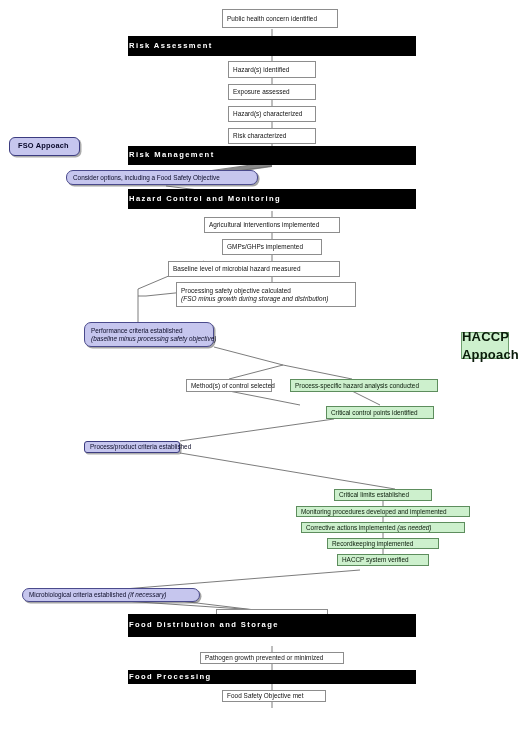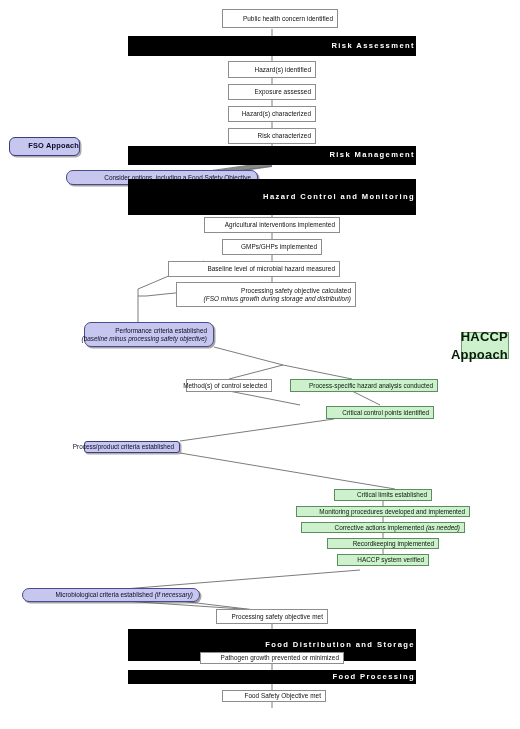--- a/index.html
+++ b/index.html
@@ -18,21 +18,21 @@
     position:absolute;
     left:0;top:0;
     width:520px;height:729px;
     pointer-events:none;
   }
   .node{
     position:absolute;
     box-sizing:border-box;
     display:flex;
     flex-direction:column;
-    align-items:flex-end;
+    align-items:flex-start;
     justify-content:center;
     text-align:center;
     line-height:1.12;
     white-space:nowrap;
     z-index:3;
   }
   
   .box{
     background:#ffffff;
     border:1px solid #8d8d8d;
@@ -185,33 +185,33 @@
   </div>
 
   <div class="node box" style="left:228px;top:106px;width:88px;height:16px;">
     <span>Hazard(s) characterized</span>
   </div>
 
   <div class="node box" style="left:228px;top:128px;width:88px;height:16px;">
     <span>Risk characterized</span>
   </div>
 
-  <div class="node legend-fso" style="left:9px;top:137px;width:71px;height:19px;">
+  <div class="node legend-fso" style="left:9px;top:137px;width:71px;height:19px;padding-left:8px;">
     <span>FSO Appoach</span>
   </div>
 
   <div class="node banner" style="left:128px;top:146px;width:288px;height:19px;">
     <span>Risk   Management</span>
   </div>
 
   <div class="node purple" style="left:66px;top:170px;width:192px;height:15px;">
     <span>Consider options, including a Food Safety Objective</span>
   </div>
 
-  <div class="node banner" style="left:128px;top:179px;width:288px;height:36px;">
+  <div class="node banner" style="left:128px;top:189px;width:288px;height:20px;">
     <span>Hazard  Control  and  Monitoring</span>
   </div>
 
   <div class="node box" style="left:204px;top:217px;width:136px;height:16px;">
     <span>Agricultural interventions implemented</span>
   </div>
 
   <div class="node box" style="left:222px;top:239px;width:100px;height:16px;">
     <span>GMPs/GHPs implemented</span>
   </div>
@@ -272,21 +272,21 @@
   </div>
 
   <div class="node purple" style="left:22px;top:588px;width:178px;height:14px;">
     <span><span>Microbiological criteria established </span><span class="ital">(if necessary)</span></span>
   </div>
 
   <div class="node box" style="left:216px;top:609px;width:112px;height:15px;">
     <span>Processing safety objective met</span>
   </div>
 
-  <div class="node banner" style="left:128px;top:629px;width:288px;height:32px;">
+  <div class="node banner" style="left:128px;top:614px;width:288px;height:23px;">
     <span>Food  Distribution  and  Storage</span>
   </div>
 
   <div class="node box" style="left:200px;top:652px;width:144px;height:12px;">
     <span>Pathogen growth prevented or minimized</span>
   </div>
 
   <div class="node banner" style="left:128px;top:670px;width:288px;height:14px;">
     <span>Food   Processing</span>
   </div>

